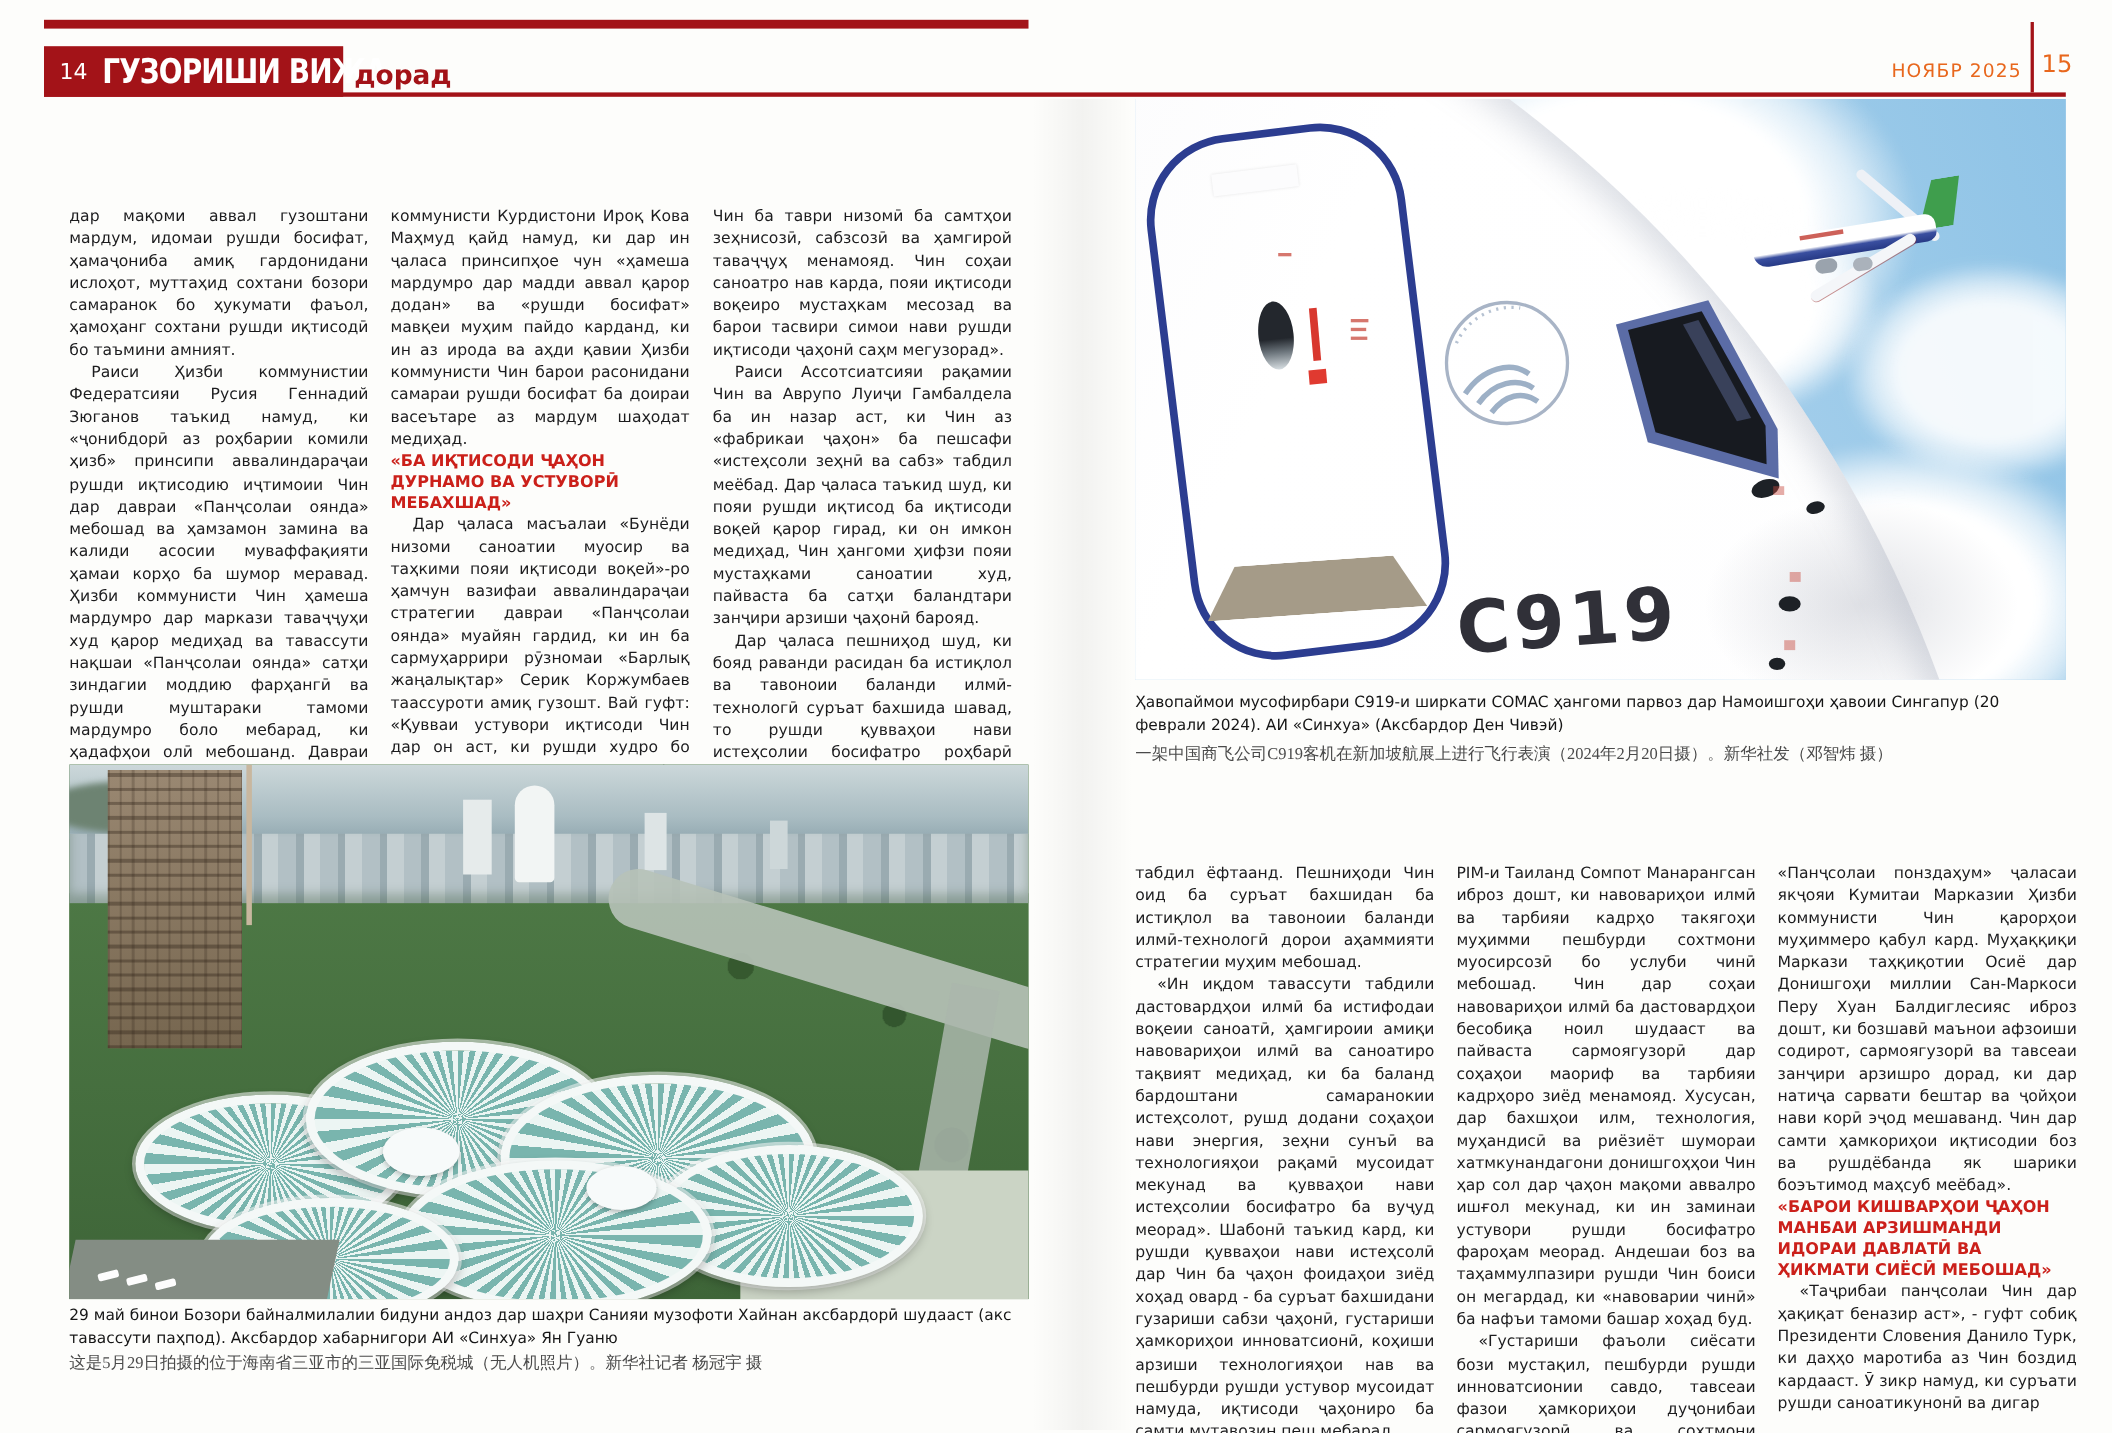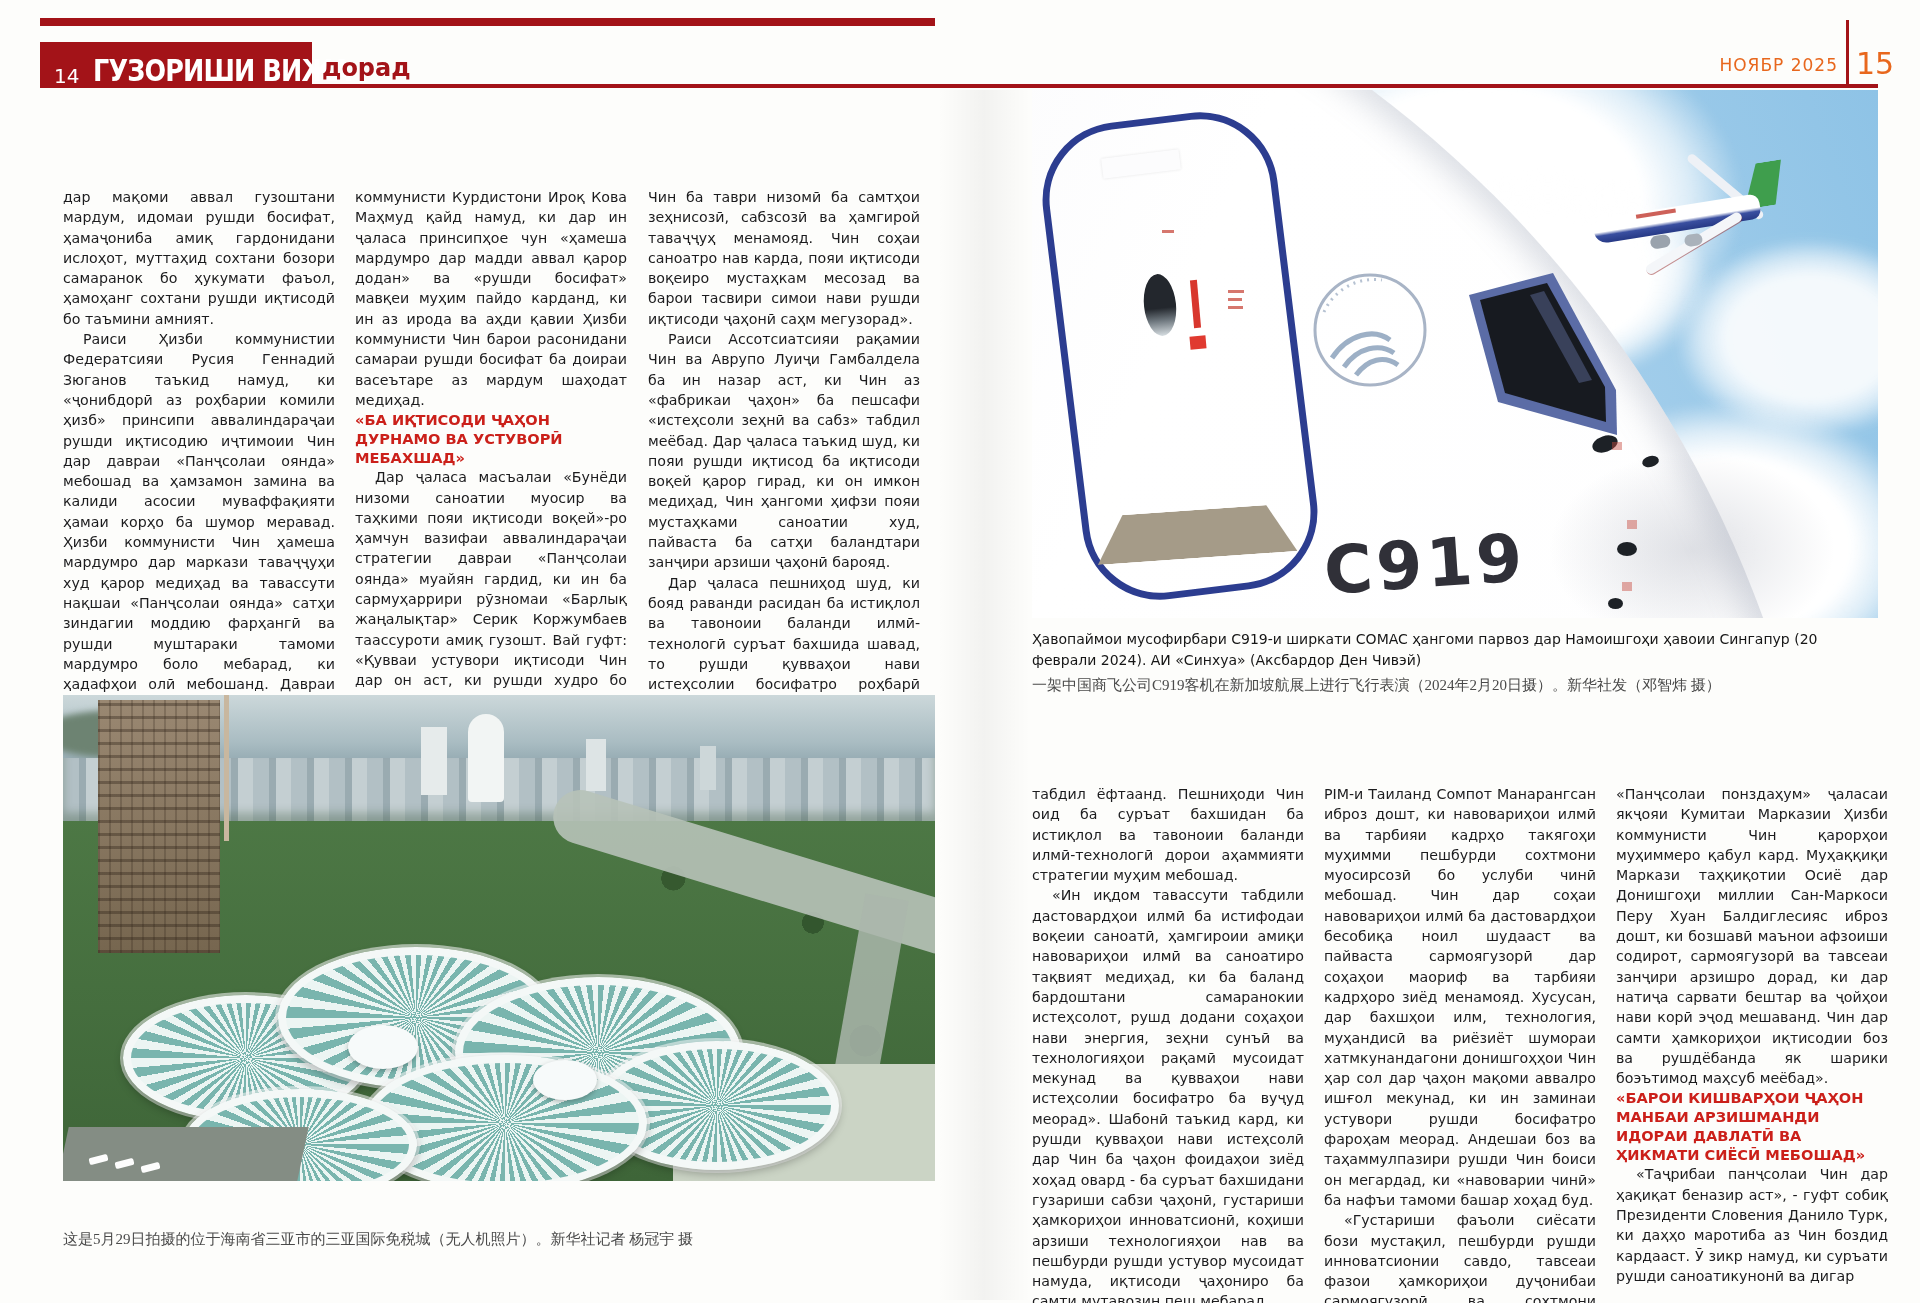--- a/index.html
+++ b/index.html
@@ -1,29 +1,29 @@
 <!DOCTYPE html>
 <html><head>
 <meta charset="utf-8">
 <style>
   html,body{margin:0;padding:0;background:#e8e8e8;}
   .spread{position:relative;width:1920px;height:1303px;background:#fdfdfb;overflow:hidden;
           font-family:"DejaVu Sans","Liberation Sans",sans-serif;}
   
   .top-strip{position:absolute;left:40px;top:18px;width:895px;height:8px;background:#a31318;}
   .title-block{position:absolute;left:40px;top:42px;width:272px;height:46px;background:#a31318;
-               display:flex;align-items:flex-end;color:#fff;}
+               display:flex;align-items:center;color:#fff;}
   .pg-num-left{font-size:20px;margin-left:14px;}
   .section-title{font-size:31px;font-weight:700;letter-spacing:-1px;margin-left:14px;
                  transform:scaleX(.82);transform-origin:left center;white-space:nowrap;}
   .cn-title{position:absolute;left:322px;top:54px;font-size:24px;font-weight:700;color:#a31318;}
   .header-rule{position:absolute;left:40px;top:84px;width:1838px;height:4px;background:#a31318;}
   .issue-label{position:absolute;right:82px;top:55px;font-size:17px;color:#e8671d;letter-spacing:1px;}
   .header-vline{position:absolute;left:1846px;top:20px;width:3px;height:64px;background:#a31318;}
-  .pg-num-right{position:absolute;left:1856px;top:46px;font-size:30px;color:#e8671d;}
+  .pg-num-right{position:absolute;left:1856px;top:46px;font-size:22px;color:#e8671d;}
   .gutter{position:absolute;left:938px;top:90px;width:92px;height:1210px;
           background:linear-gradient(90deg,rgba(0,0,0,0) 0%,rgba(0,0,0,.045) 50%,rgba(0,0,0,0) 100%);}
   
   .col{position:absolute;width:272px;font-size:14.2px;line-height:20.3px;color:#1c1c1e;text-align:justify;margin-top:47px;}
   .col p{margin:0;}
   .col p.ind{text-indent:20px;}
   .subhead{color:#cb201a;font-weight:700;text-align:left;font-size:14.6px;line-height:19px;
            margin:18px 2px 15px;text-indent:0;}
   .c-l1{left:63px;top:140px;}  .c-l2{left:355px;top:140px;}  .c-l3{left:648px;top:140px;}
   .c-r1{left:1032px;top:737px;} .c-r2{left:1324px;top:737px;} .c-r3{left:1616px;top:737px;}
@@ -185,20 +185,21 @@
     <div class="petal pF"></div>
     <div class="hub h1"></div>
     <div class="hub h2"></div>
     <div class="pl-constr"></div>
     <div class="pl-crane"></div>
     <div class="pl-roadb"></div>
     <div class="bus b1"></div>
     <div class="bus b2"></div>
     <div class="bus b3"></div>
   </div>
+  <div class="caption cap-left">29 май бинои Бозори байналмилалии бидуни андоз дар шаҳри Санияи музофоти Хайнан аксбардорӣ шудааст (акс тавассути паҳпод). Аксбардор хабарнигори АИ «Синхуа» Ян Гуаню</div>
   <div class="cn-row cn-left">
     <span>这是5月29日拍摄的位于海南省三亚市的三亚国际免税城（无人机照片）。</span>
     <span>新华社记者 杨冠宇 摄</span>
   </div>
 
   <div class="photo-right">
     <div class="sky"></div>
     <div class="cloud cl1"></div>
     <div class="cloud cl2"></div>
     <div class="cloud cl3"></div>

